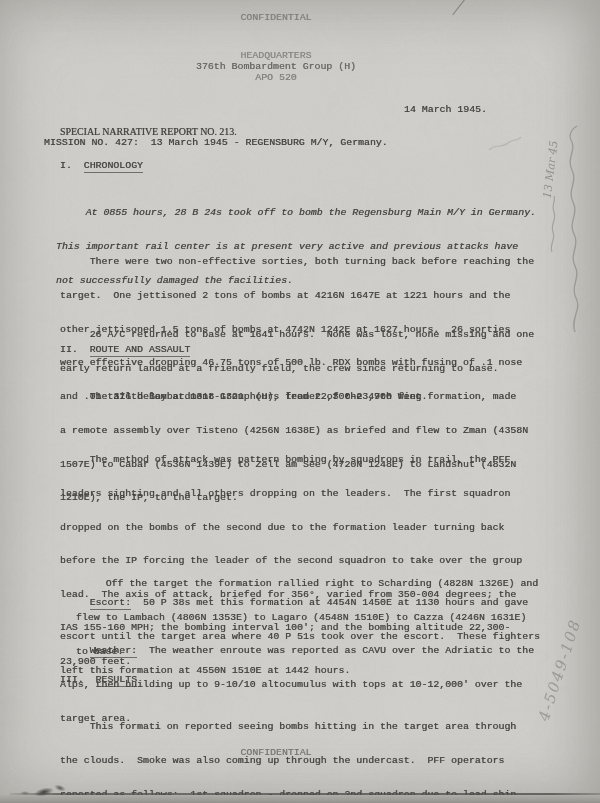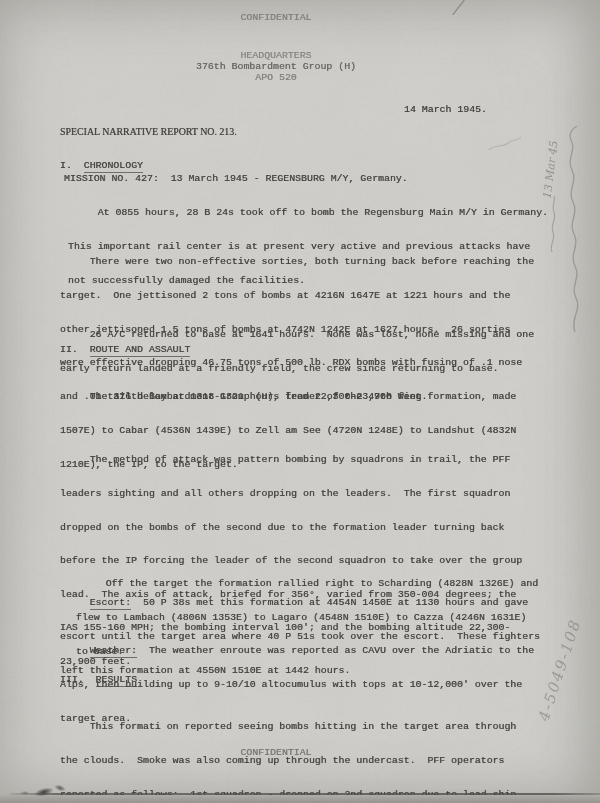--- a/index.html
+++ b/index.html
@@ -50,25 +50,25 @@
 
   <div class="typed center faded" style="top:12px;">CONFIDENTIAL</div>
 
   <div class="typed center faded" style="top:50px;">HEADQUARTERS</div>
   <div class="typed center" style="top:61px;opacity:.75;">376th Bombardment Group (H)</div>
   <div class="typed center faded2" style="top:72px;opacity:.55;">APO 520</div>
 
   <div class="typed" style="left:404px;top:104px;">14 March 1945.</div>
 
   <div class="typed" style="left:60px;top:126px;font-family:Liberation Serif, serif;">SPECIAL NARRATIVE REPORT NO. 213.</div>
-  <div class="typed" style="left:64px;top:137px;margin-top:36px;">MISSION NO. 427:  13 March 1945 - REGENSBURG M/Y, Germany.</div>
+  <div class="typed" style="left:44px;top:137px;">MISSION NO. 427:  13 March 1945 - REGENSBURG M/Y, Germany.</div>
 
   <div class="typed" style="left:60px;top:160px;"><span>I.</span><span>  </span><span class="u">CHRONOLOGY</span></div>
 
-  <div class="typed" style="left:68px;top:185px;">
+  <div class="typed" style="left:56px;top:185px;font-style:italic;">
     <div class="line">     At 0855 hours, 28 B 24s took off to bomb the Regensburg Main M/Y in Germany.</div>
     <div class="line">This important rail center is at present very active and previous attacks have</div>
     <div class="line">not successfully damaged the facilities.</div>
   </div>
 
   <div class="typed" style="left:60px;top:234px;">
     <div class="line">     There were two non-effective sorties, both turning back before reaching the</div>
     <div class="line">target.  One jettisoned 2 tons of bombs at 4216N 1647E at 1221 hours and the</div>
     <div class="line">other jettisoned 1.5 tons of bombs at 4742N 1242E at 1627 hours.  26 sorties</div>
     <div class="line">were effective dropping 46.75 tons of 500 lb. RDX bombs with fusing of .1 nose</div>
@@ -77,20 +77,21 @@
 
   <div class="typed" style="left:60px;top:307px;">
     <div class="line">     26 A/C returned to base at 1641 hours.  None was lost, none missing and one</div>
     <div class="line">early return landed at a friendly field, the crew since returning to base.</div>
   </div>
 
   <div class="typed" style="left:60px;top:344px;"><span>II.</span><span>  </span><span class="u">ROUTE AND ASSAULT</span></div>
 
   <div class="typed" style="left:60px;top:369px;">
     <div class="line">     The 376th Bombardment Group (H), leader of the 47th Wing formation, made</div>
+    <div class="line">a remote assembly over Tisteno (4256N 1638E) as briefed and flew to Zman (4358N</div>
     <div class="line">1507E) to Cabar (4536N 1439E) to Zell am See (4720N 1248E) to Landshut (4832N</div>
     <div class="line">1210E), the IP, to the target.</div>
   </div>
 
   <div class="typed" style="left:60px;top:432px;">
     <div class="line">     The method of attack was pattern bombing by squadrons in trail, the PFF</div>
     <div class="line">leaders sighting and all others dropping on the leaders.  The first squadron</div>
     <div class="line">dropped on the bombs of the second due to the formation leader turning back</div>
     <div class="line">before the IP forcing the leader of the second squadron to take over the group</div>
     <div class="line">lead.  The axis of attack, briefed for 356°, varied from 350-004 degrees; the</div>

